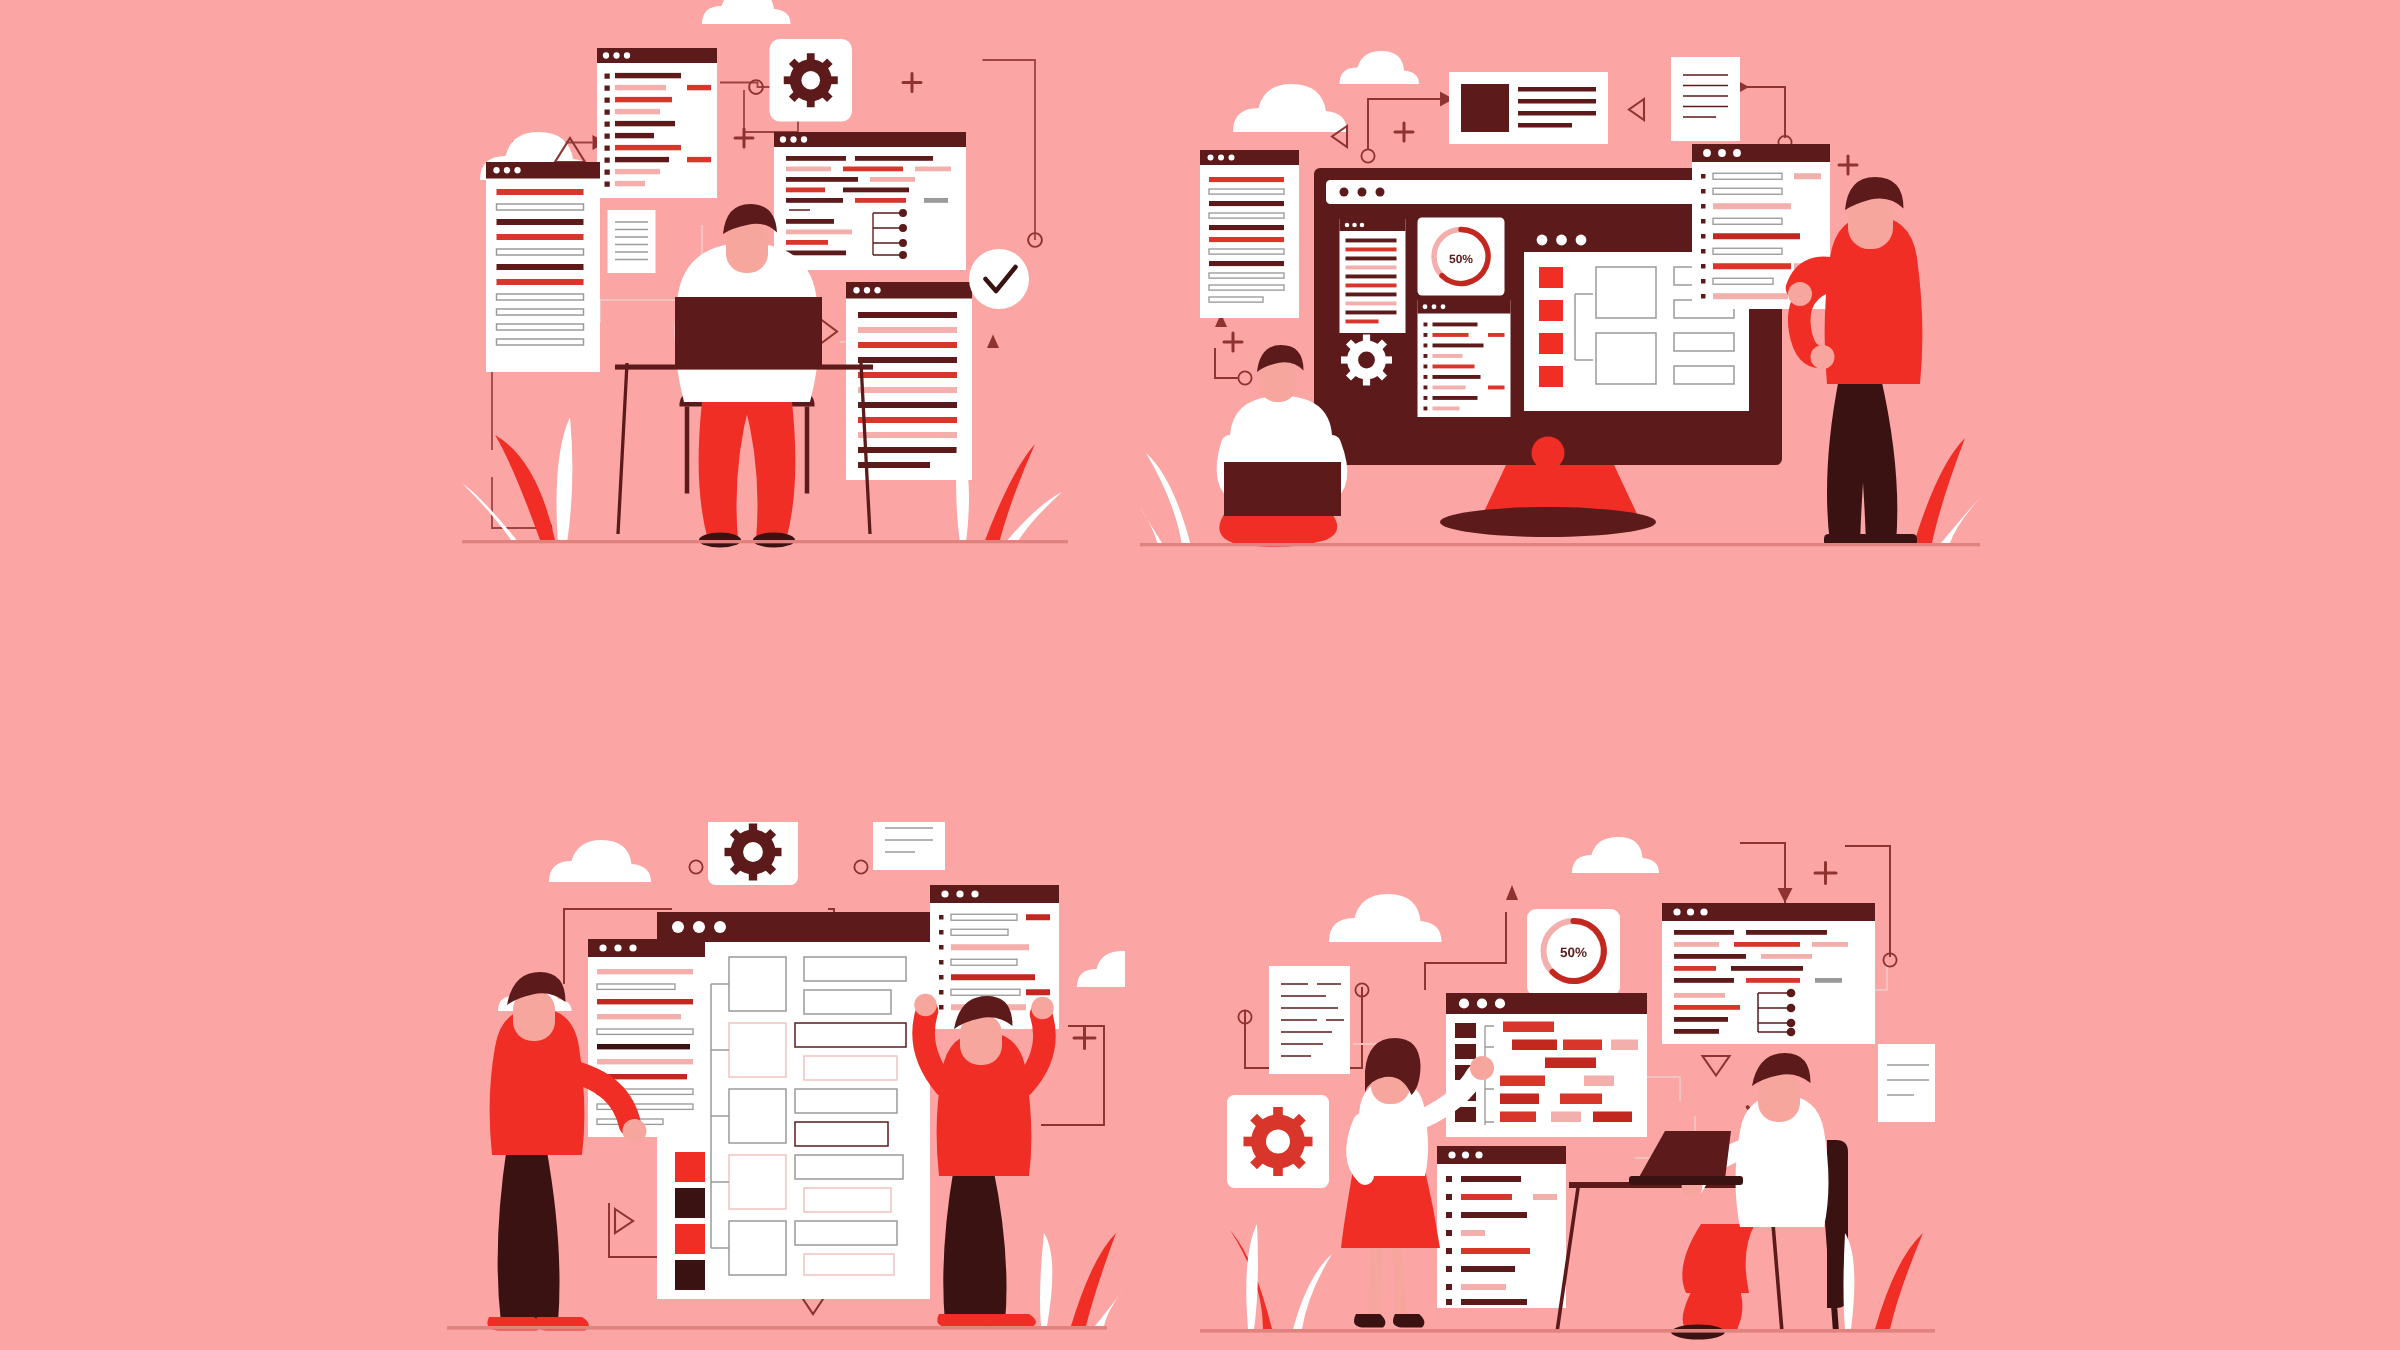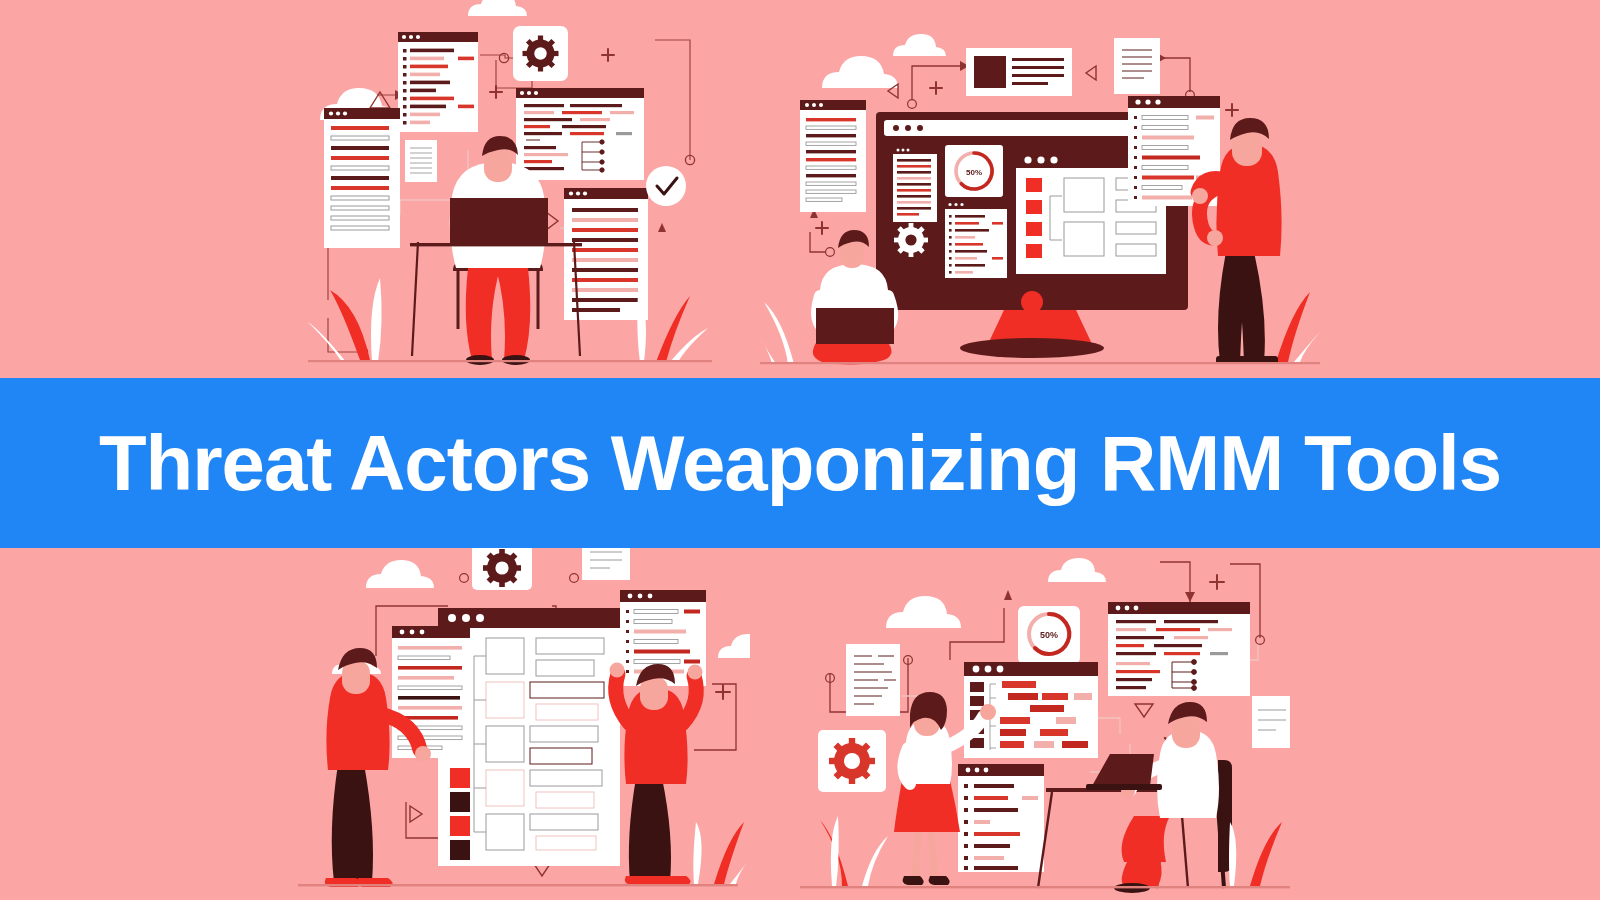--- a/index.html
+++ b/index.html
@@ -902,17 +902,14 @@
       </g>
       <g>
         <path d="M460 338 q14 -48 32 -64 q-16 38 -22 64 z" fill="#F02E25"></path>
         <path d="M444 338 q6 -48 -4 -64 q-2 40 0 64 z" fill="#FFFFFF"></path>
       </g>
 
       <rect x="10" y="338" width="490" height="2.4" fill="#E0837E"></rect>
     </svg>
   </div>
 
-  <div class="banner" style="background: rgb(33, 134, 245);">
-    <div class="banner-title" style="color: rgb(255, 255, 255);">Threat Actors Weaponizing RMM Tools</div>
-  </div>
 
 </div>
 
 </body></html>

